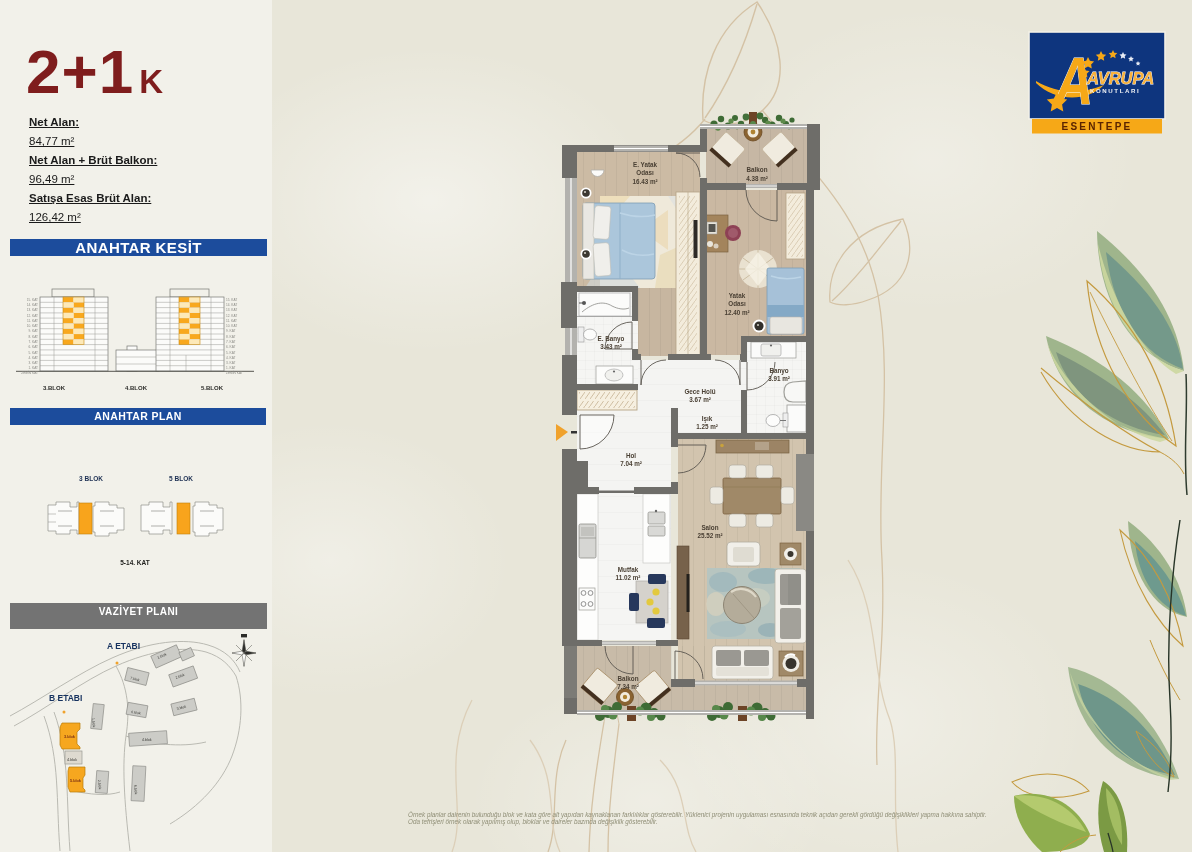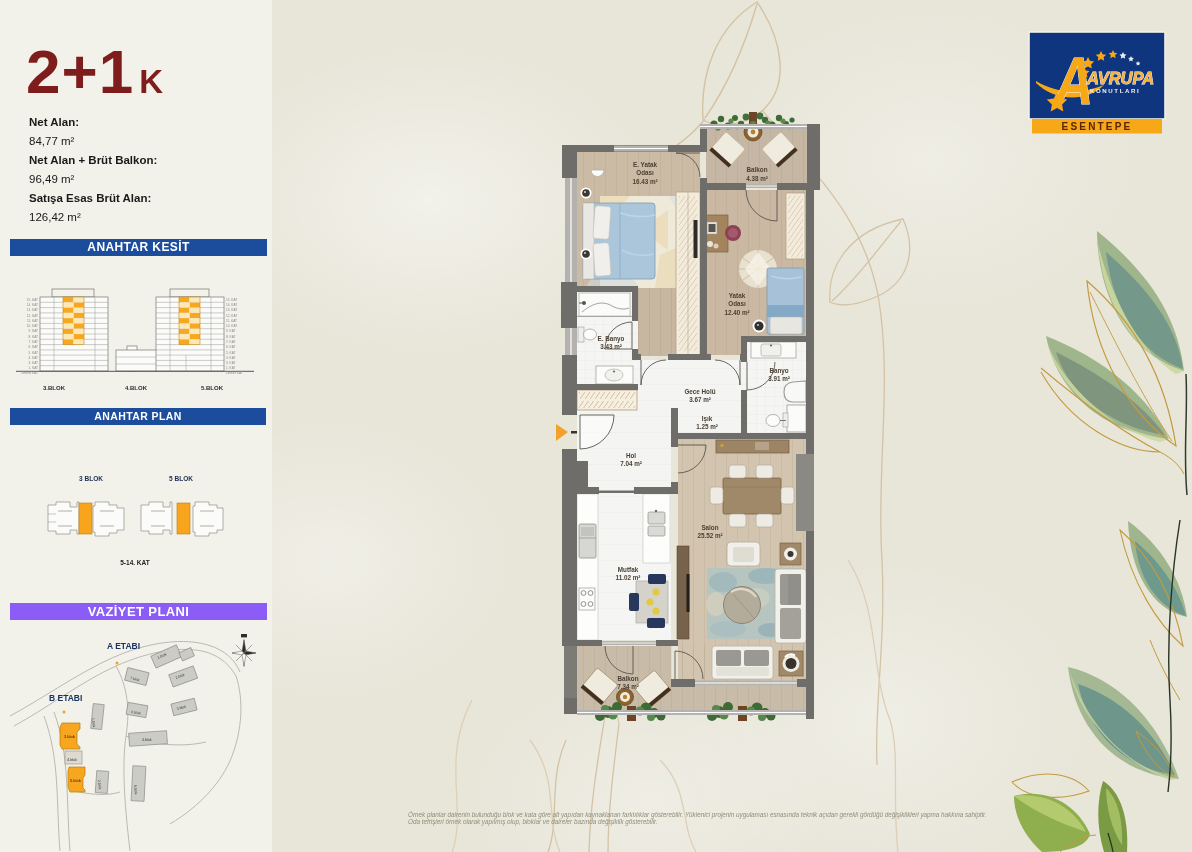--- a/index.html
+++ b/index.html
@@ -80,25 +80,25 @@
 <path d="M1108,833 C1110,840 1112,846 1113,852" stroke="#273427" stroke-width="1.3" fill="none"></path>
 <path d="M1060,852 C1070,842 1082,836 1096,835" stroke="#c49a3f" stroke-width="1" fill="none"></path>
 </g>
 </svg>
 </div>
 
 <div class="abs" id="leftpanel" style="left:0;top:0;width:272px;height:852px;background:#f2f1ea;"></div>
 
 <div class="abs" style="left:26px;top:36px;color:#7f1d1d;font-weight:bold;font-size:62px;letter-spacing:1px;">2+1<span style="font-size:33px;margin-left:5px;">K</span></div>
 
-<div class="abs" style="left:29px;top:113px;font-size:11.5px;color:#1a1a1a;line-height:19px;">
+<div class="abs" style="left:29px;top:113px;font-size:11.5px;color:#1a1a1a;line-height:19px;text-decoration:underline;">
   <b>Net Alan:</b><br>84,77 m²<br><b>Net Alan + Brüt Balkon:</b><br>96,49 m²<br><b>Satışa Esas Brüt Alan:</b><br>126,42 m²
 </div>
 
-<div class="abs" style="left:10px;top:239px;width:257px;height:17px;background:#1c4c9c;color:#fff;font-size:12px;font-weight:bold;text-align:center;line-height:17px;letter-spacing:.4px;">ANAHTAR KESİT</div>
+<div class="abs" style="left:10px;top:239px;width:257px;height:17px;background:#1c4c9c;color:#fff;font-size:15px;font-weight:bold;text-align:center;line-height:17px;letter-spacing:.4px;">ANAHTAR KESİT</div>
 
 <div class="abs" id="kesit" style="left:0;top:256px;">
 <svg width="272" height="152" viewBox="0 256 272 152" xmlns="http://www.w3.org/2000/svg" font-family="Liberation Sans, sans-serif">
 
 <g stroke="#777773" stroke-width="0.7" fill="#fbfbf9">
 <rect x="52" y="289" width="42" height="8" fill="none"></rect>
 <rect x="40" y="297" width="68" height="74"></rect>
 </g>
 <g stroke="#9a9a95" stroke-width="0.5">
 <line x1="40" y1="302.3" x2="108" y2="302.3"></line>
@@ -269,21 +269,21 @@
         <line x1="200" y1="511" x2="214" y2="511"></line>
         <line x1="200" y1="526" x2="214" y2="526"></line>
 </g>
 
 <rect x="177" y="503" width="13" height="31" fill="#f8a41c" stroke="#c07f0c" stroke-width="0.6"></rect>
 
 <text x="135" y="565" fill="#22221f" font-size="6.5px" font-weight="bold" text-anchor="middle">5-14. KAT</text>
 </svg>
 </div>
 
-<div class="abs" style="left:10px;top:603px;width:257px;height:17px;background:#8b5cf6;color:#fff;font-size:13px;font-weight:bold;text-align:center;line-height:17px;letter-spacing:.4px;">VAZİYET PLANI</div>
+<div class="abs" style="left:10px;top:603px;width:257px;height:26px;background:#737373;color:#fff;font-size:10px;font-weight:bold;text-align:center;line-height:17px;letter-spacing:.4px;">VAZİYET PLANI</div>
 
 <div class="abs" id="vaziyet" style="left:0;top:620px;">
 <svg width="272" height="232" viewBox="0 620 272 232" xmlns="http://www.w3.org/2000/svg" font-family="Liberation Sans, sans-serif">
 
 <g stroke="#b3b3ac" stroke-width="0.9" fill="none">
 <path d="M10,716 C40,700 80,672 112,658 C150,641 185,638 208,645 C225,650 235,660 240,672"></path>
 <path d="M14,726 C44,710 84,680 116,666 C152,650 184,646 206,652 C222,657 230,666 236,676"></path>
 <path d="M44,716 C60,760 56,800 60,851"></path>
 <path d="M54,712 C70,756 66,800 70,851"></path>
 <path d="M236,676 C244,700 242,730 232,756 C222,782 200,806 170,824"></path>

